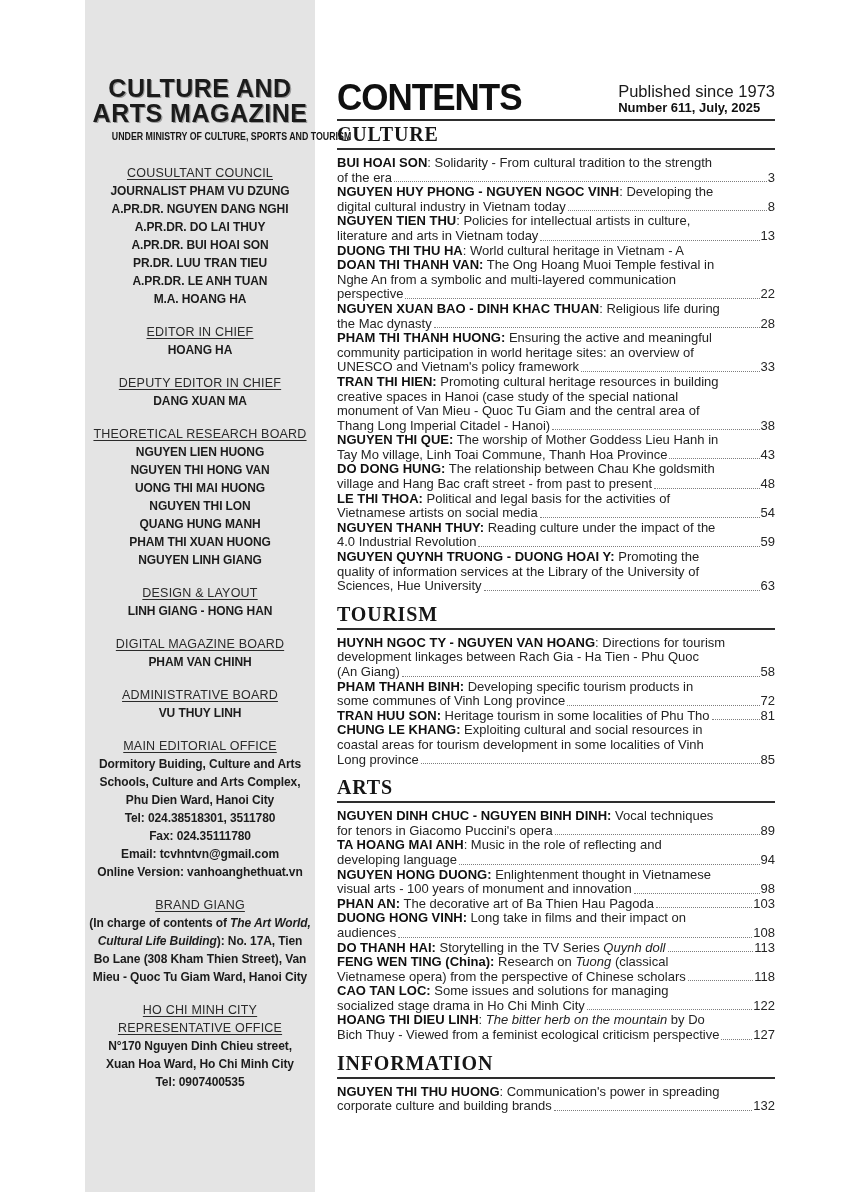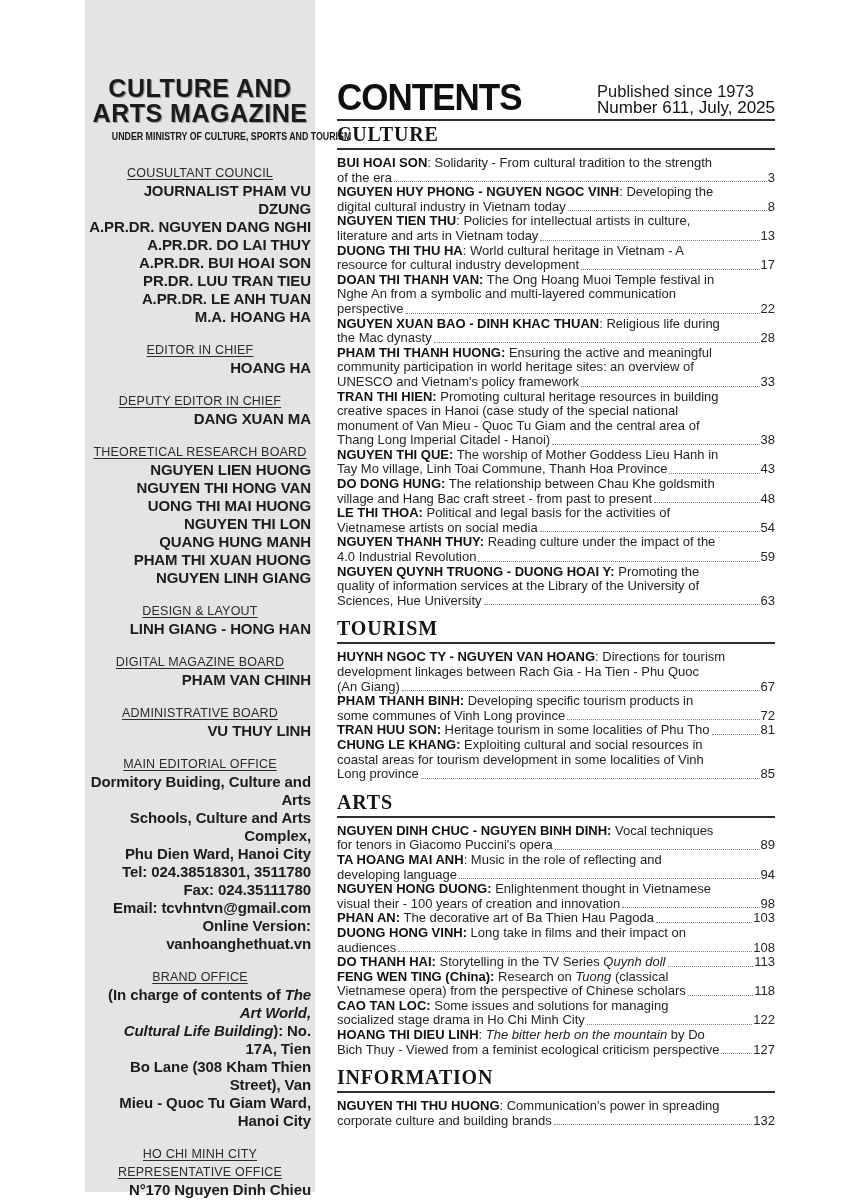--- a/index.html
+++ b/index.html
@@ -21,32 +21,32 @@
   .logo-sub {
     display:inline-block; font-weight:bold; font-size:10.5px; line-height:14px;
     color:#161616; transform:scaleX(0.84); transform-origin:center; white-space:nowrap;
     margin-top:2px;
   }
   .sb-group { margin-top:15px; }
   .sb-head {
     font-size:12.5px; line-height:18px; color:#2a2a2a;
     text-decoration:underline; text-underline-offset:2px; letter-spacing:0.2px;
   }
-  .sb-line { font-size:15px; line-height:18px; font-weight:bold; color:#1c1c1c; letter-spacing:-0.1px;text-align:right; }
+  .sb-line { font-size:12px; line-height:18px; font-weight:bold; color:#1c1c1c; letter-spacing:-0.1px; }
 
   
   .main { position:absolute; left:337px; top:0; width:438px; }
   .head { display:flex; justify-content:space-between; align-items:flex-end; padding-top:80px; }
   .contents-title {
     font-size:35px; line-height:36px; font-weight:bold; letter-spacing:-1px;
     color:#101010; transform:scaleY(1.08); transform-origin:bottom left;
   }
   .pub { }
   .pub-since { font-size:16.5px; line-height:18px; color:#1a1a1a; }
-  .pub-issue { font-size:17px; line-height:16px; font-weight:normal; color:#111; }
+  .pub-issue { font-size:13px; line-height:16px; font-weight:bold; color:#111; }
   .top-rule { border-bottom:2px solid #2e2e2e; margin-top:3px; }
 
   .section { margin-top:9px; }
   .section:first-child { margin-top:2px; }
   .sec-head {
     font-family:"Liberation Serif", serif; font-weight:bold;
     font-size:20px; line-height:22px; letter-spacing:0.8px; color:#161616;
     border-bottom:2px solid #2e2e2e; padding-bottom:3px; margin-bottom:6px;
   }
   .toc-line { font-size:13px; line-height:14.6px; color:#242424; }
@@ -114,21 +114,21 @@
           <div class="sb-head">MAIN EDITORIAL OFFICE</div>
           <div class="sb-line">Dormitory Buiding, Culture and Arts</div>
           <div class="sb-line">Schools, Culture and Arts Complex,</div>
           <div class="sb-line">Phu Dien Ward, Hanoi City</div>
           <div class="sb-line">Tel: 024.38518301, 3511780</div>
           <div class="sb-line">Fax: 024.35111780</div>
           <div class="sb-line">Email: tcvhntvn@gmail.com</div>
           <div class="sb-line">Online Version: vanhoanghethuat.vn</div>
         </div>
         <div class="sb-group">
-          <div class="sb-head">BRAND OFFICE</div>
+          <div class="sb-head">BRAND GIANG</div>
           <div class="sb-line">(In charge of contents of <i>The Art World,</i></div>
           <div class="sb-line"><i>Cultural Life Building</i>): No. 17A, Tien</div>
           <div class="sb-line">Bo Lane (308 Kham Thien Street), Van</div>
           <div class="sb-line">Mieu - Quoc Tu Giam Ward, Hanoi City</div>
         </div>
         <div class="sb-group">
           <div class="sb-head">HO CHI MINH CITY</div>
           <div class="sb-head">REPRESENTATIVE OFFICE</div>
           <div class="sb-line">N°170 Nguyen Dinh Chieu street,</div>
           <div class="sb-line">Xuan Hoa Ward, Ho Chi Minh City</div>
@@ -168,25 +168,20 @@
           <div>
             <div class="toc-line"><span class="lt"><b class="author">NGUYEN TIEN THU</b>: Policies for intellectual artists in culture,</span></div>
             <div class="toc-line last">
               <span class="lt">literature and arts in Vietnam today</span>
               <span class="dots"></span>
               <span class="pageno">13</span>
             </div>
           </div>
           <div>
             <div class="toc-line"><span class="lt"><b class="author">DUONG THI THU HA</b>: World cultural heritage in Vietnam - A</span></div>
-            <div class="toc-line last">
-              <span class="lt">resource for cultural industry development</span>
-              <span class="dots"></span>
-              <span class="pageno">17</span>
-            </div>
           </div>
           <div>
             <div class="toc-line"><span class="lt"><b class="author">DOAN THI THANH VAN:</b> The Ong Hoang Muoi Temple festival in</span></div>
             <div class="toc-line"><span class="lt">Nghe An from a symbolic and multi-layered communication</span></div>
             <div class="toc-line last">
               <span class="lt">perspective</span>
               <span class="dots"></span>
               <span class="pageno">22</span>
             </div>
           </div>
@@ -260,21 +255,21 @@
           </div>
         </section>
         <section class="section">
           <h2 class="sec-head">TOURISM</h2>
           <div>
             <div class="toc-line"><span class="lt"><b class="author">HUYNH NGOC TY - NGUYEN VAN HOANG</b>: Directions for tourism</span></div>
             <div class="toc-line"><span class="lt">development linkages between Rach Gia - Ha Tien - Phu Quoc</span></div>
             <div class="toc-line last">
               <span class="lt">(An Giang)</span>
               <span class="dots"></span>
-              <span class="pageno">67</span>
+              <span class="pageno">58</span>
             </div>
           </div>
           <div>
             <div class="toc-line"><span class="lt"><b class="author">PHAM THANH BINH:</b> Developing specific tourism products in</span></div>
             <div class="toc-line last">
               <span class="lt">some communes of Vinh Long province</span>
               <span class="dots"></span>
               <span class="pageno">72</span>
             </div>
           </div>
@@ -309,21 +304,21 @@
             <div class="toc-line"><span class="lt"><b class="author">TA HOANG MAI ANH</b>: Music in the role of reflecting and</span></div>
             <div class="toc-line last">
               <span class="lt">developing language</span>
               <span class="dots"></span>
               <span class="pageno">94</span>
             </div>
           </div>
           <div>
             <div class="toc-line"><span class="lt"><b class="author">NGUYEN HONG DUONG:</b> Enlightenment thought in Vietnamese</span></div>
             <div class="toc-line last">
-              <span class="lt">visual their - 100 years of creation and innovation</span>
+              <span class="lt">visual arts - 100 years of monument and innovation</span>
               <span class="dots"></span>
               <span class="pageno">98</span>
             </div>
           </div>
           <div>
             <div class="toc-line last">
               <span class="lt"><b class="author">PHAN AN:</b> The decorative art of Ba Thien Hau Pagoda</span>
               <span class="dots"></span>
               <span class="pageno">103</span>
             </div>

